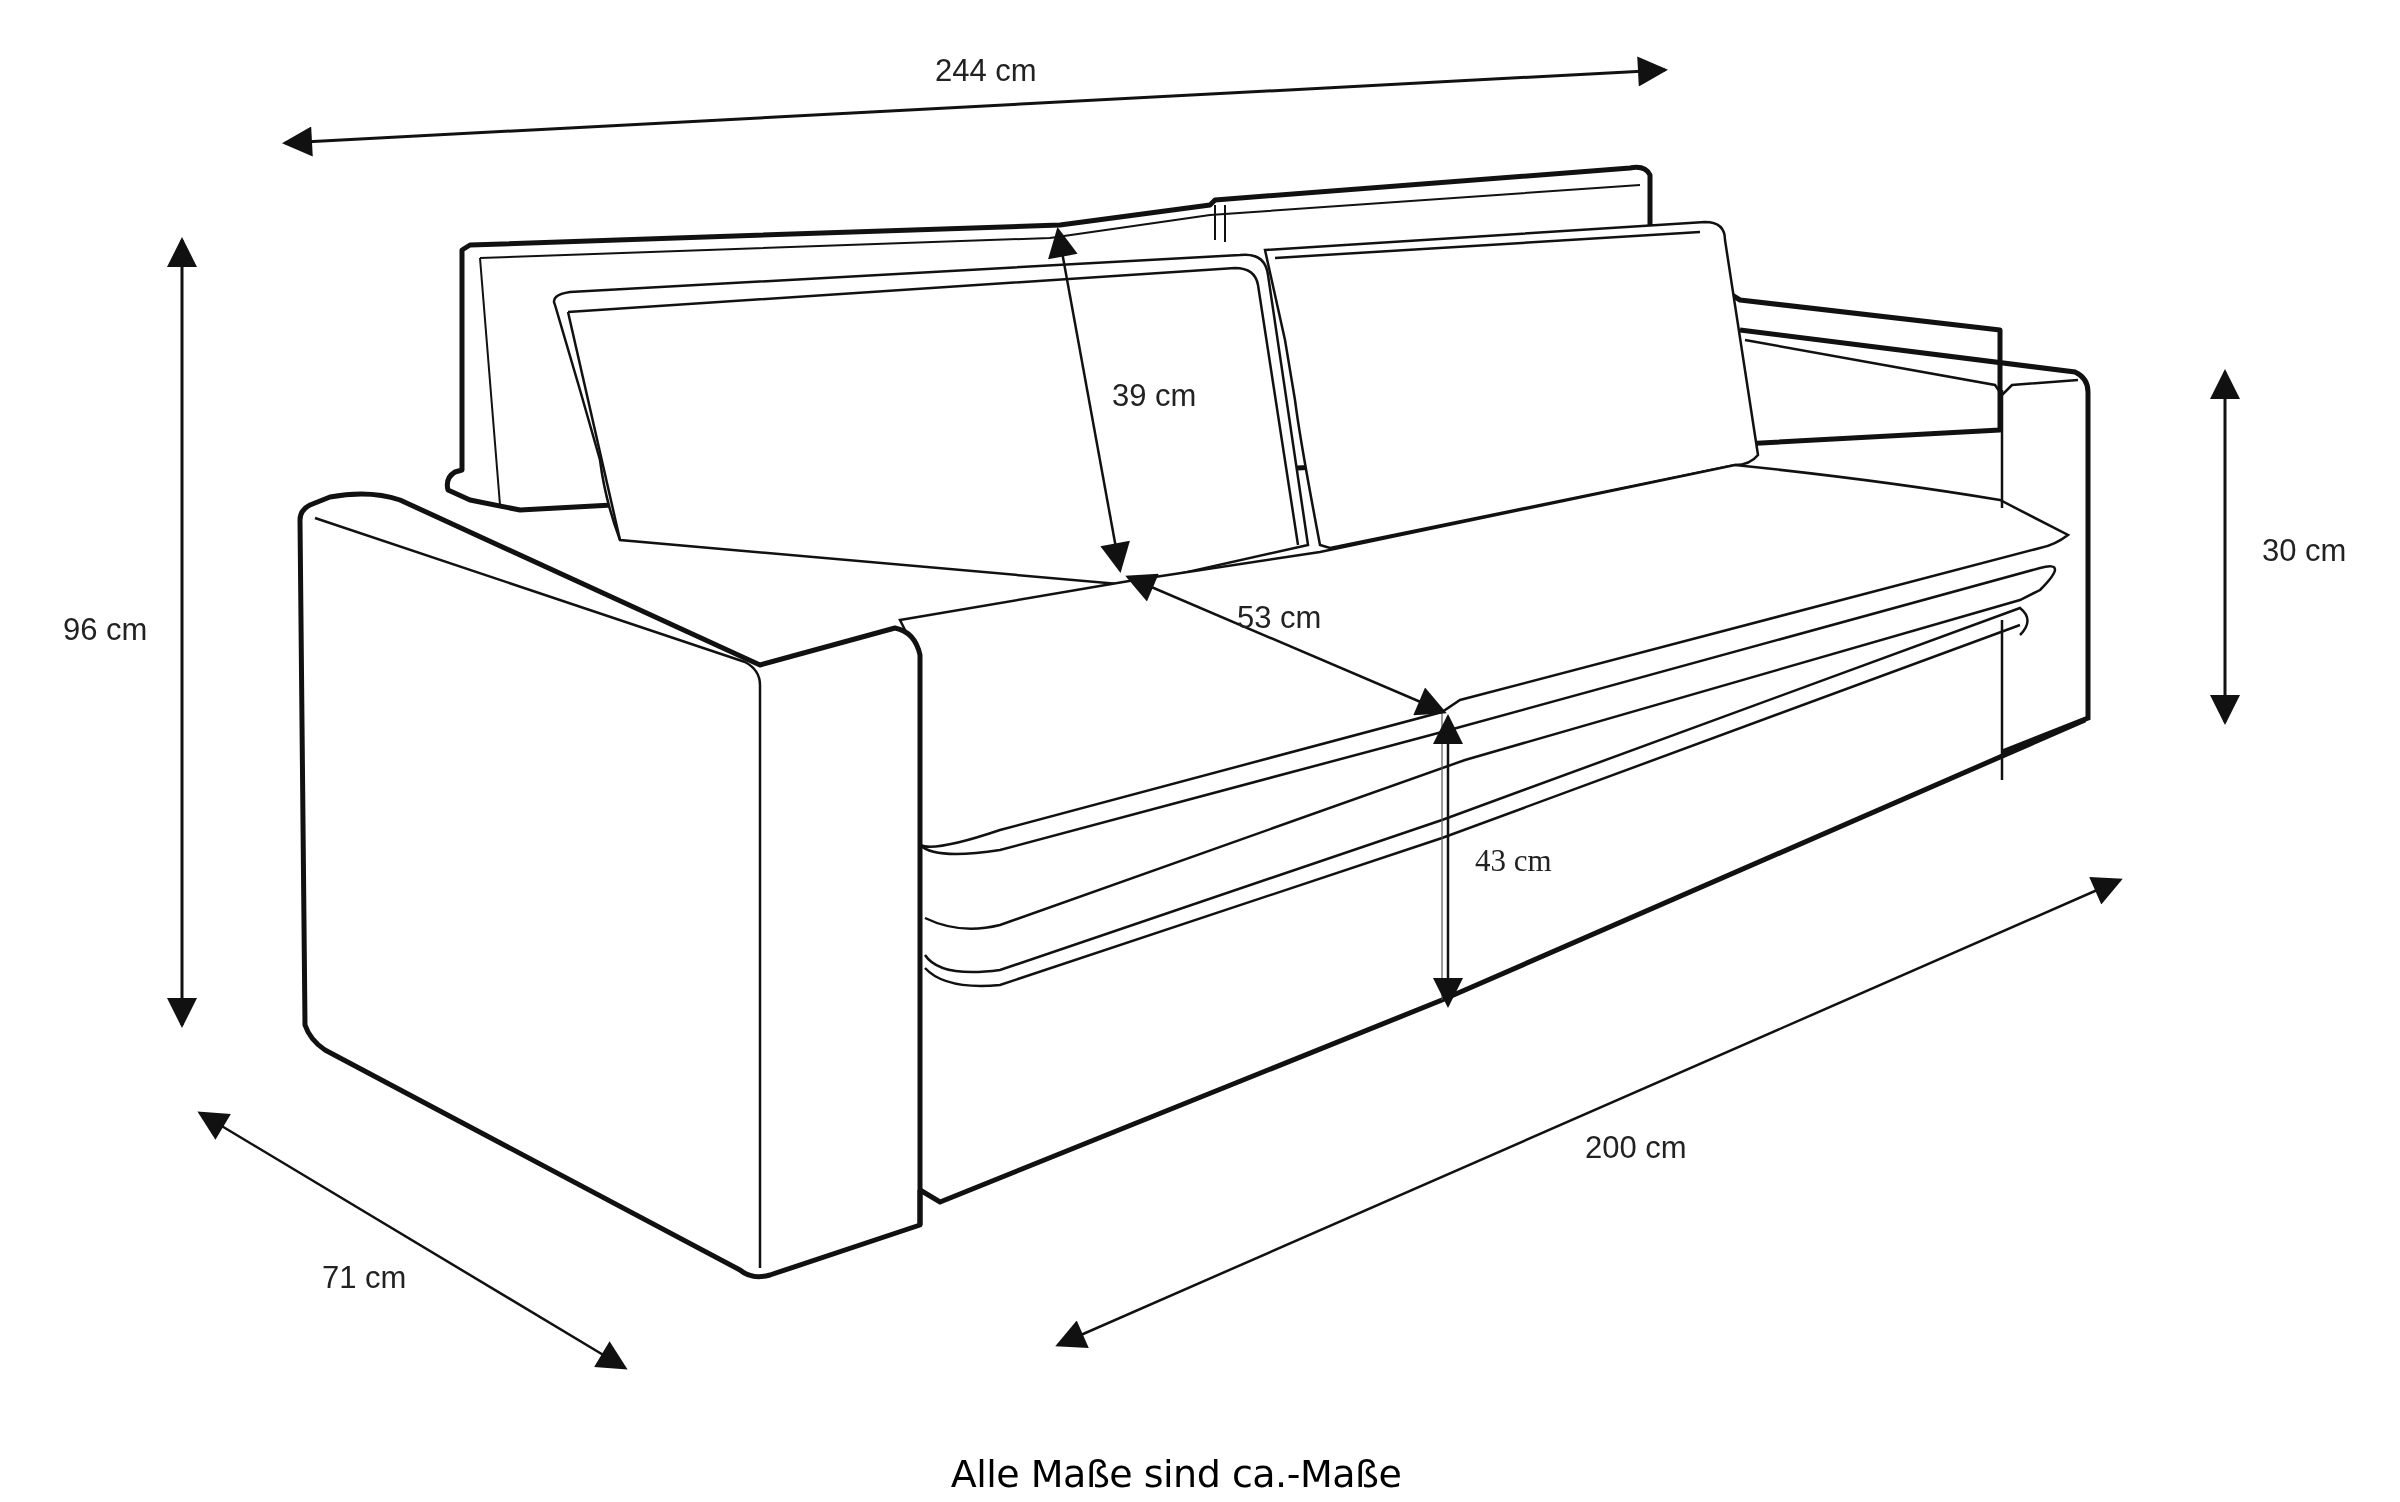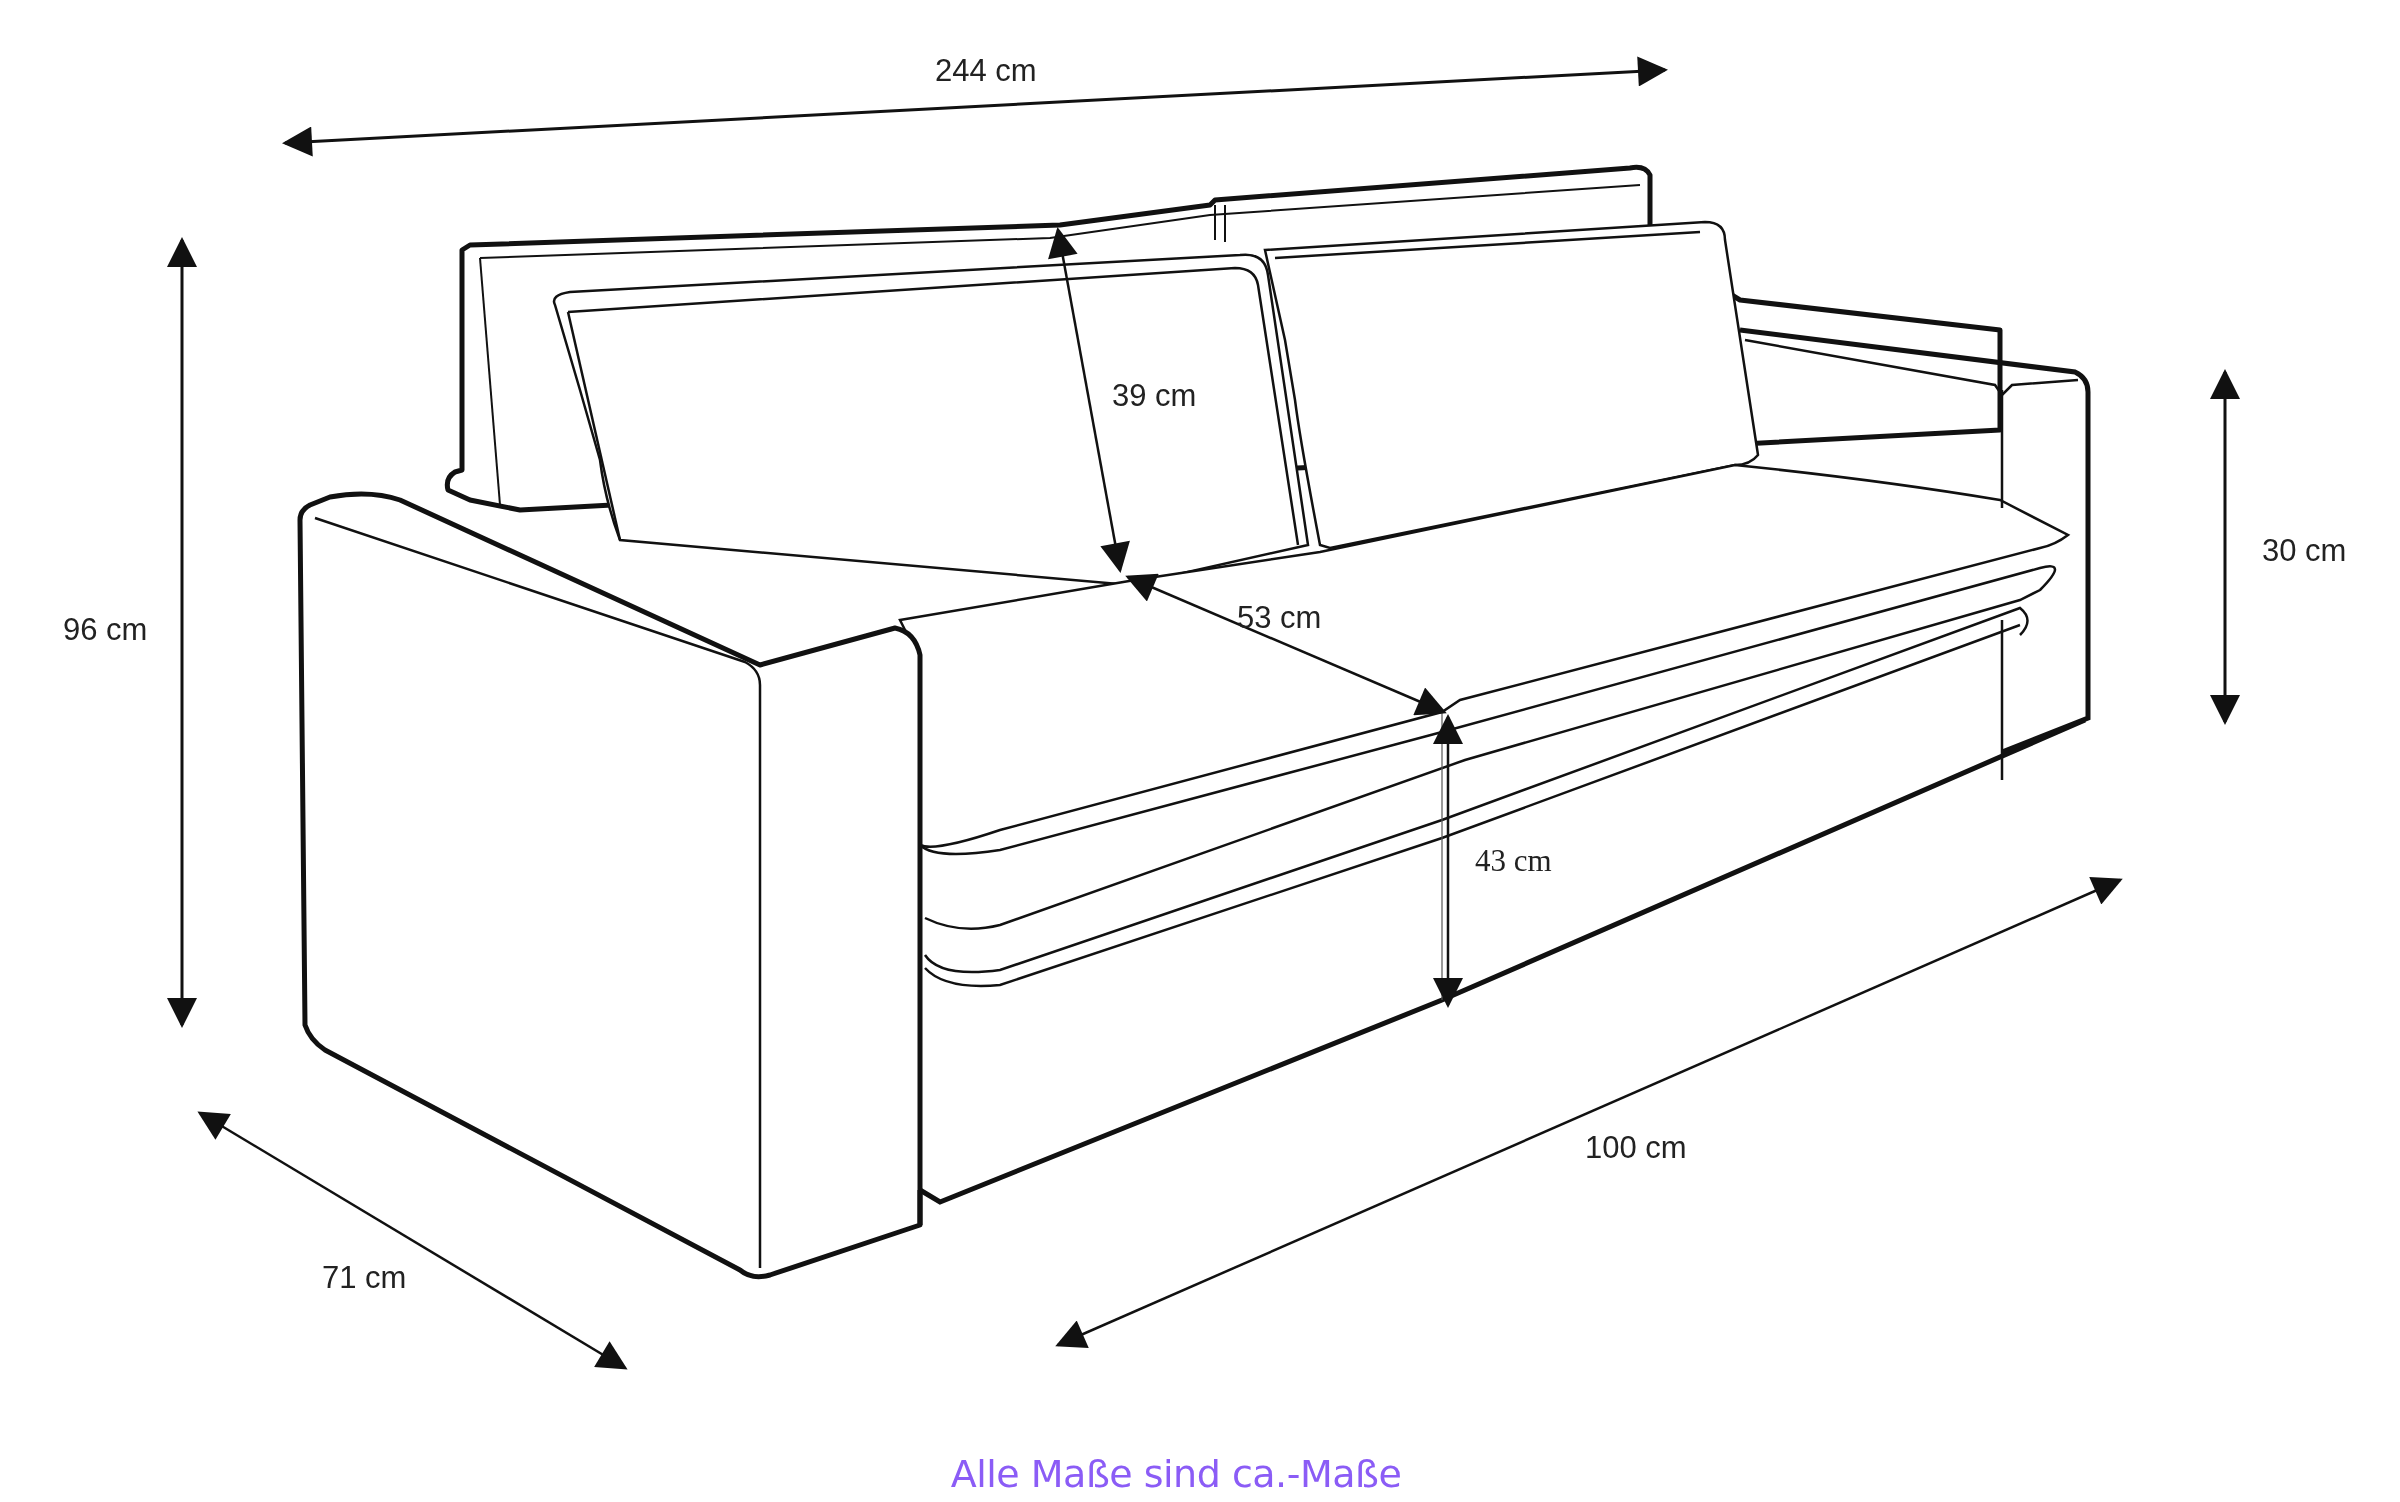--- a/index.html
+++ b/index.html
@@ -12,21 +12,21 @@
     color:#222222;
     white-space:nowrap;
     line-height:1;
   }
   .footer-note {
     position:absolute;
     left:0; width:2352px; top:1452px;
     text-align:center;
     font-family:"DejaVu Sans", sans-serif;
     font-size:38px;
-    color:#8b5cf6;
+    color:#000000;
     letter-spacing:-0.5px;
   }
 </style>
 </head>
 <body>
 
 <div id="stage">
   <svg width="2400" height="1502" viewBox="0 0 2400 1502" xmlns="http://www.w3.org/2000/svg">
     <defs>
       <marker id="ah" viewBox="0 0 10 10" refX="9" refY="5" markerWidth="9" markerHeight="9" orient="auto-start-reverse" markerUnits="userSpaceOnUse">
@@ -99,20 +99,20 @@
       <line x1="1448" y1="717" x2="1448" y2="1005" stroke-width="2.5" marker-start="url(#ahb)" marker-end="url(#ahb)"></line>
 
       <line x1="2225" y1="372" x2="2225" y2="722" stroke-width="3" marker-start="url(#ahb)" marker-end="url(#ahb)"></line>
     </g>
   </svg>
 
   
   <span class="dim-label" style="left:910px; top:55px;margin-left:25px;">244 cm</span>
   <span class="dim-label" style="left:63px;  top:614px;">96 cm</span>
   <span class="dim-label" style="left:322px; top:1262px;">71 cm</span>
-  <span class="dim-label" style="left:1585px; top:1132px;">100 cm</span>
+  <span class="dim-label" style="left:1585px; top:1132px;">200 cm</span>
   <span class="dim-label" style="left:1112px; top:380px;">39 cm</span>
   <span class="dim-label" style="left:1237px; top:602px;">53 cm</span>
   <span class="dim-label" style="left:1475px; top:845px;font-family:Liberation Serif, serif;">43 cm</span>
   <span class="dim-label" style="left:2262px; top:535px;">30 cm</span>
 
   <div class="footer-note">Alle Maße sind ca.-Maße</div>
 </div>
 
 </body></html>

